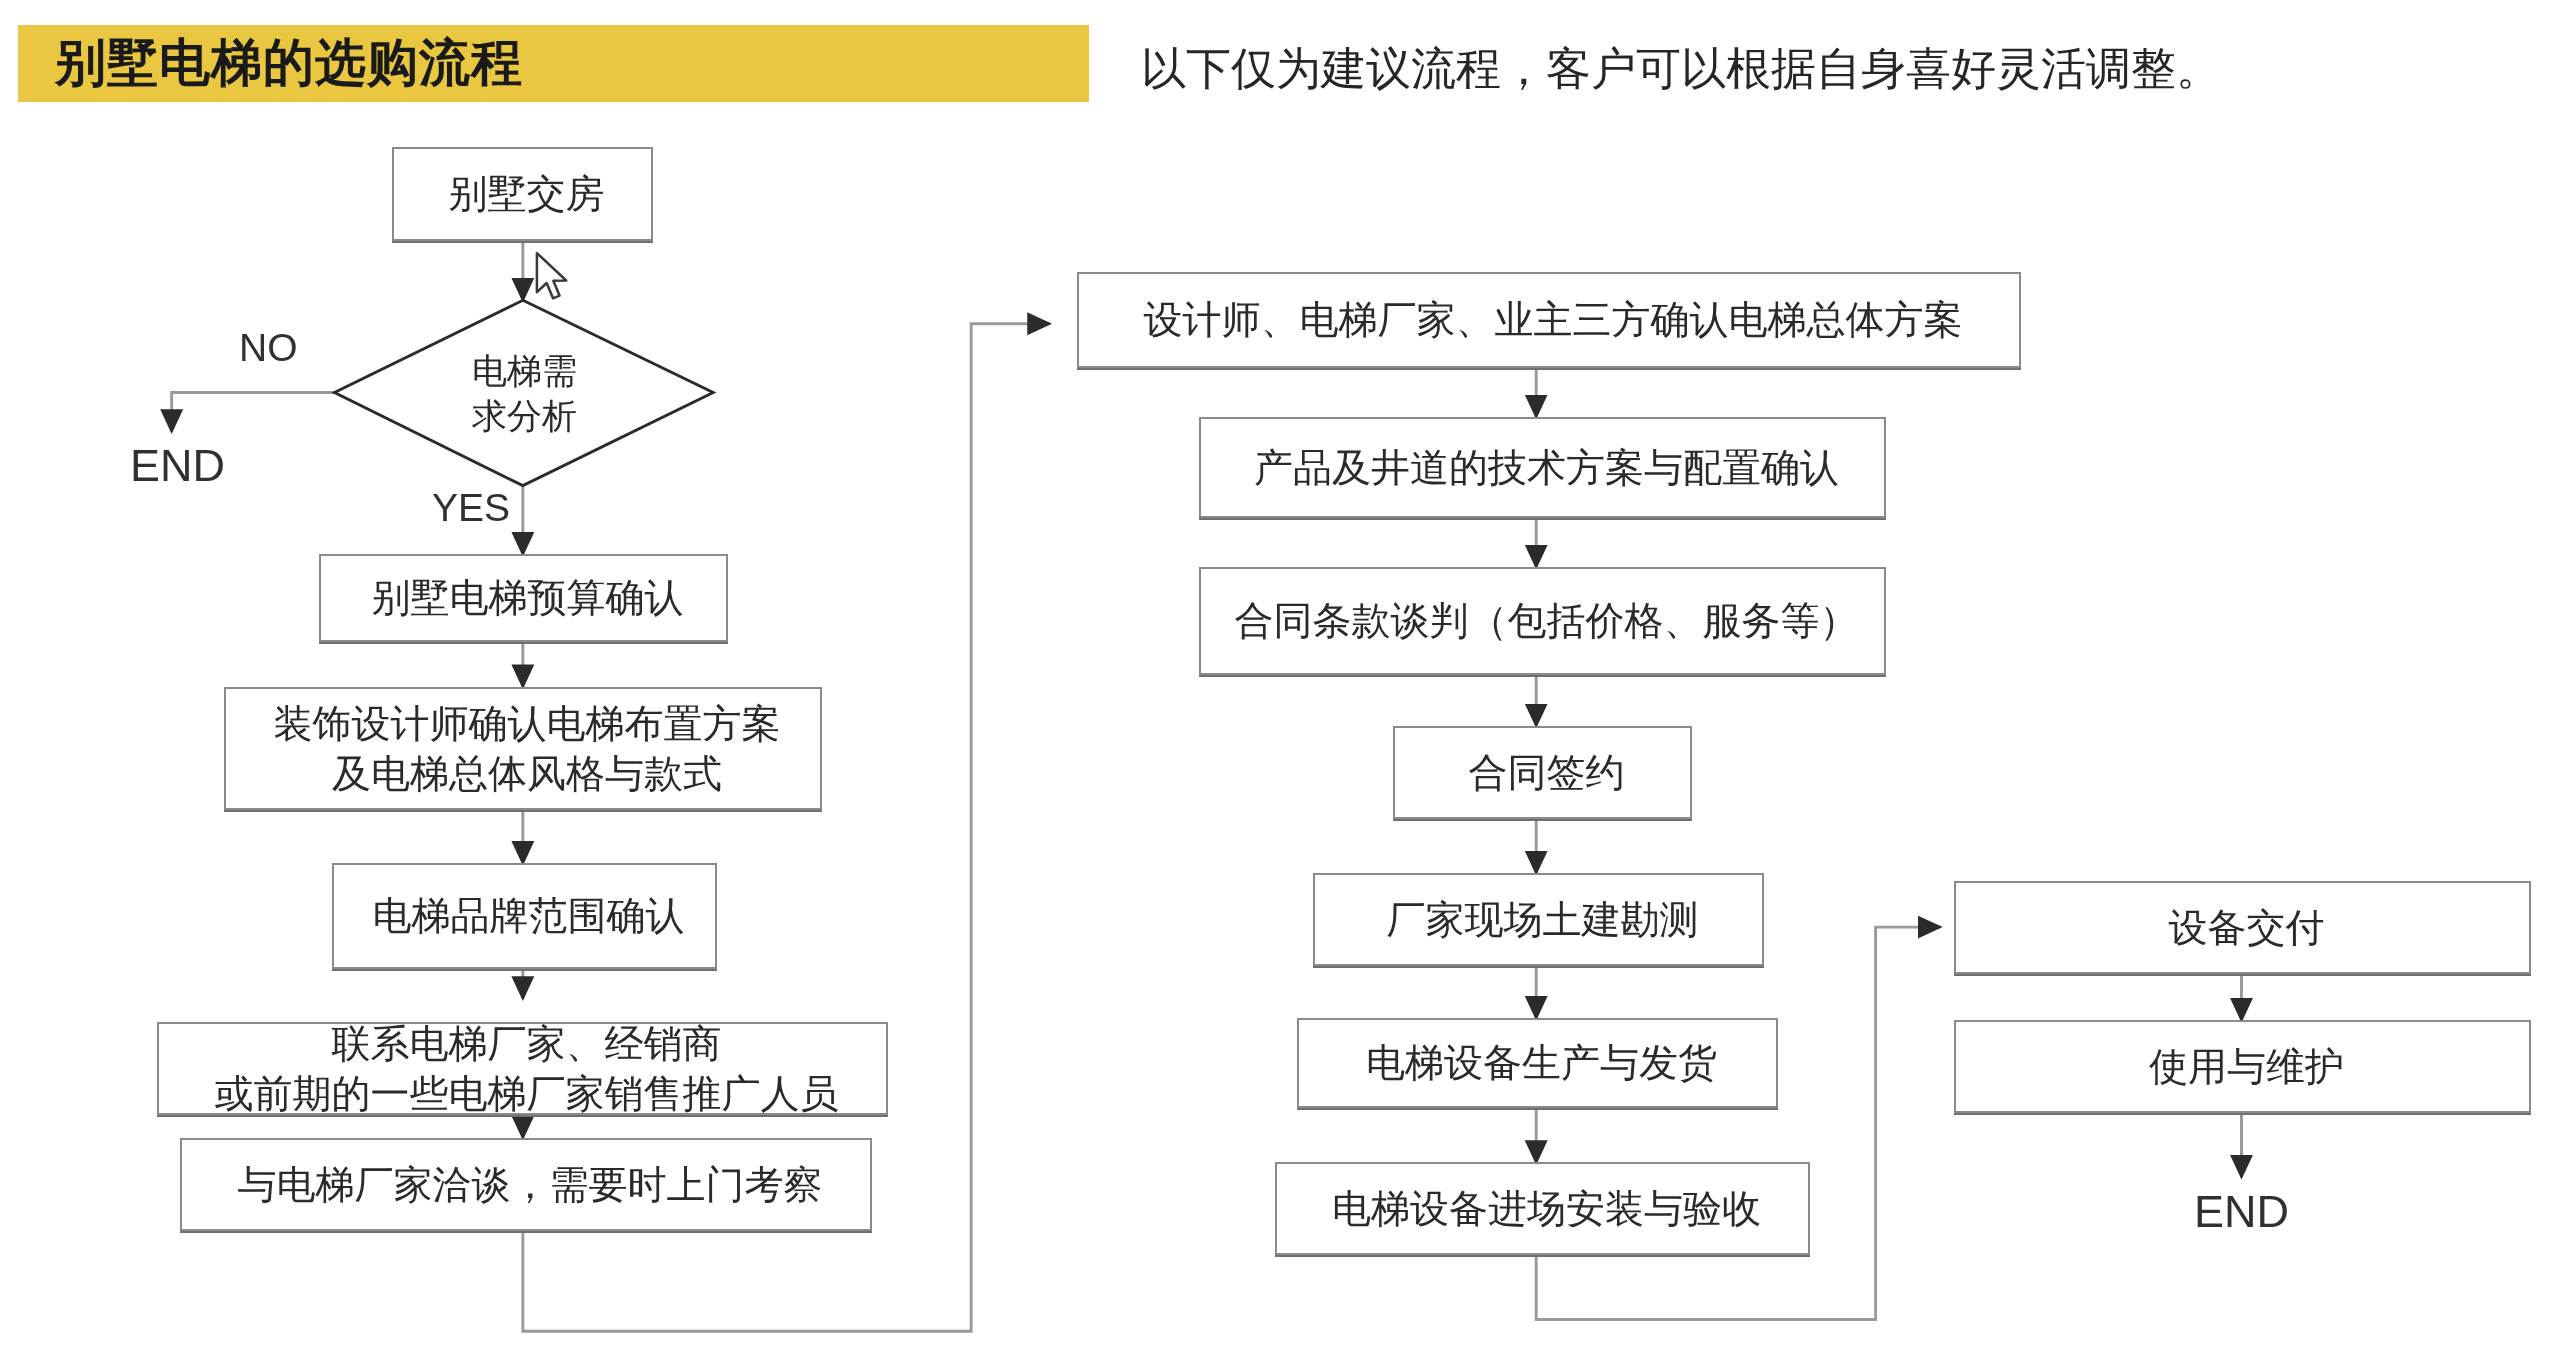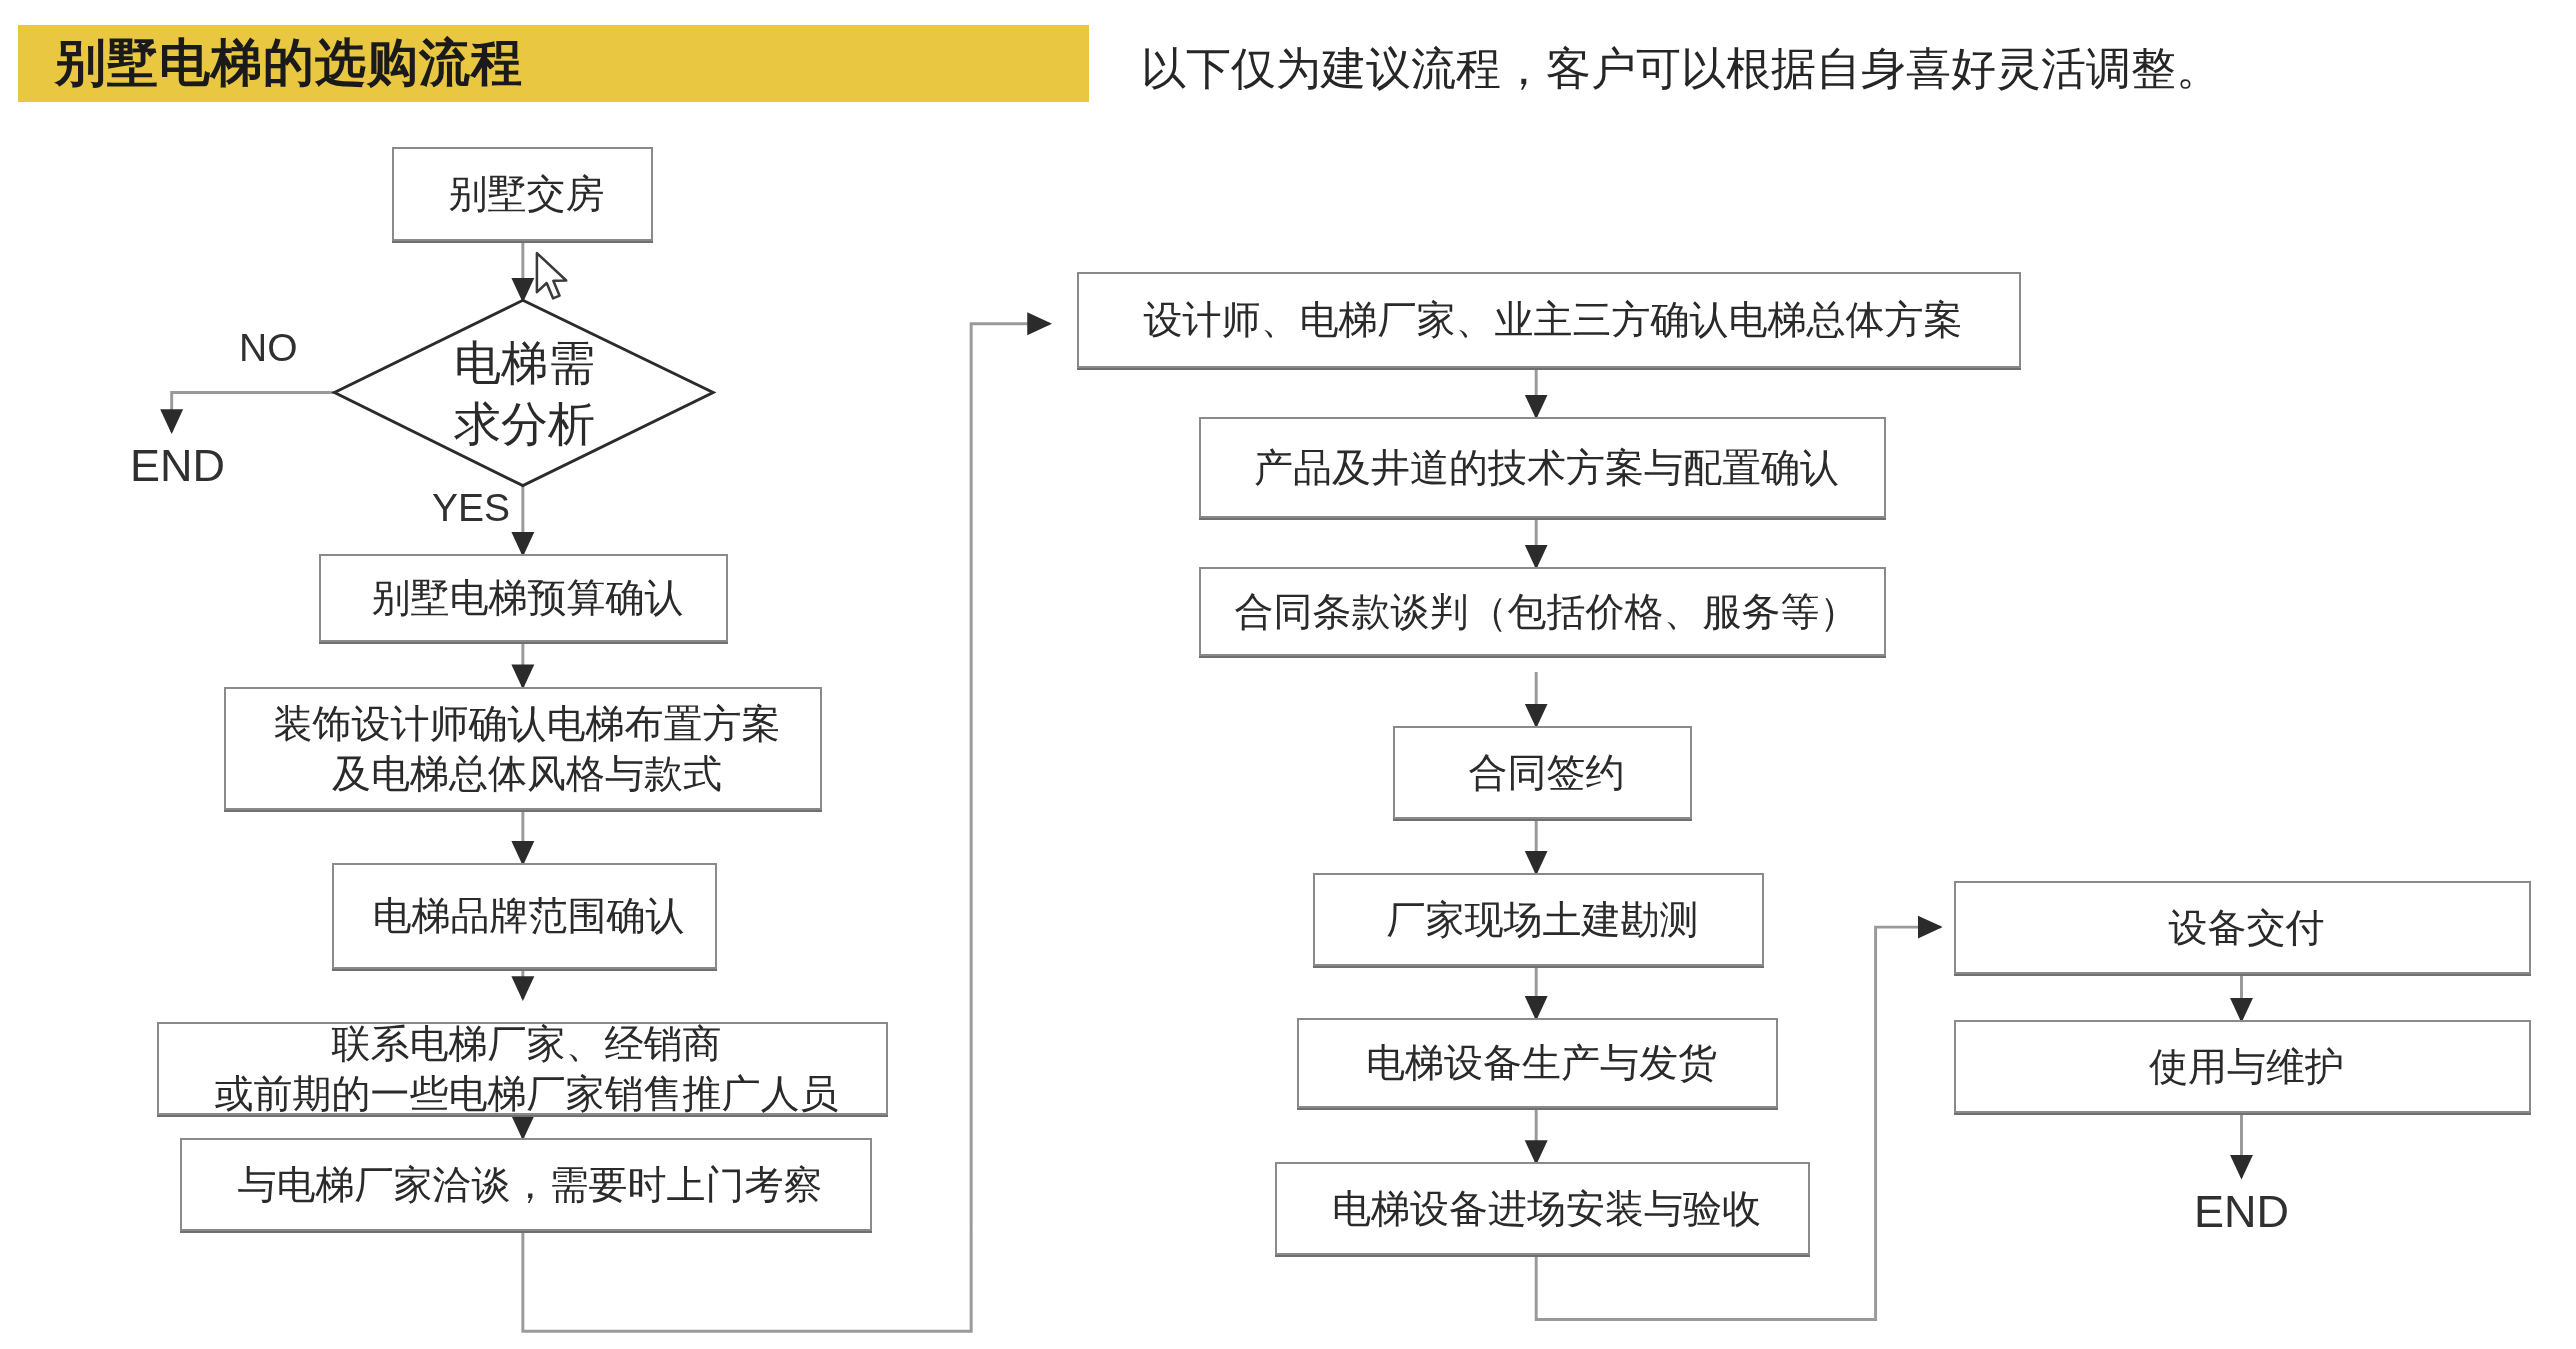--- a/index.html
+++ b/index.html
@@ -84,21 +84,21 @@
   .diamond-label {
     position: absolute;
     left: 0;
     top: 0;
     width: 100%;
     height: 100%;
     display: flex;
     align-items: center;
     justify-content: center;
     text-align: center;
-    font-size: 47px;
+    font-size: 35px;
     line-height: 1.3;
     color: #2a2a2a;
     white-space: pre-line;
   }
 
   .edge-label {
     position: absolute;
     font-size: 39px;
     color: #303030;
     white-space: nowrap;
@@ -201,21 +201,21 @@
   </div>
 
   <div class="node shadowed" style="left:1077px; top:272px; width:944px; height:96px;">
     <span>设计师、电梯厂家、业主三方确认电梯总体方案</span>
   </div>
 
   <div class="node shadowed" style="left:1199px; top:417px; width:687px; height:101px;text-align:center;">
     <span>产品及井道的技术方案与配置确认</span>
   </div>
 
-  <div class="node shadowed" style="left:1199px; top:567px; width:687px; height:89px;">
+  <div class="node shadowed" style="left:1199px; top:567px; width:687px; height:108px;">
     <span>合同条款谈判（包括价格、服务等）</span>
   </div>
 
   <div class="node shadowed" style="left:1393px; top:726px; width:299px; height:93px;">
     <span>合同签约</span>
   </div>
 
   <div class="node shadowed" style="left:1313px; top:873px; width:451px; height:93px;">
     <span>厂家现场土建勘测</span>
   </div>

